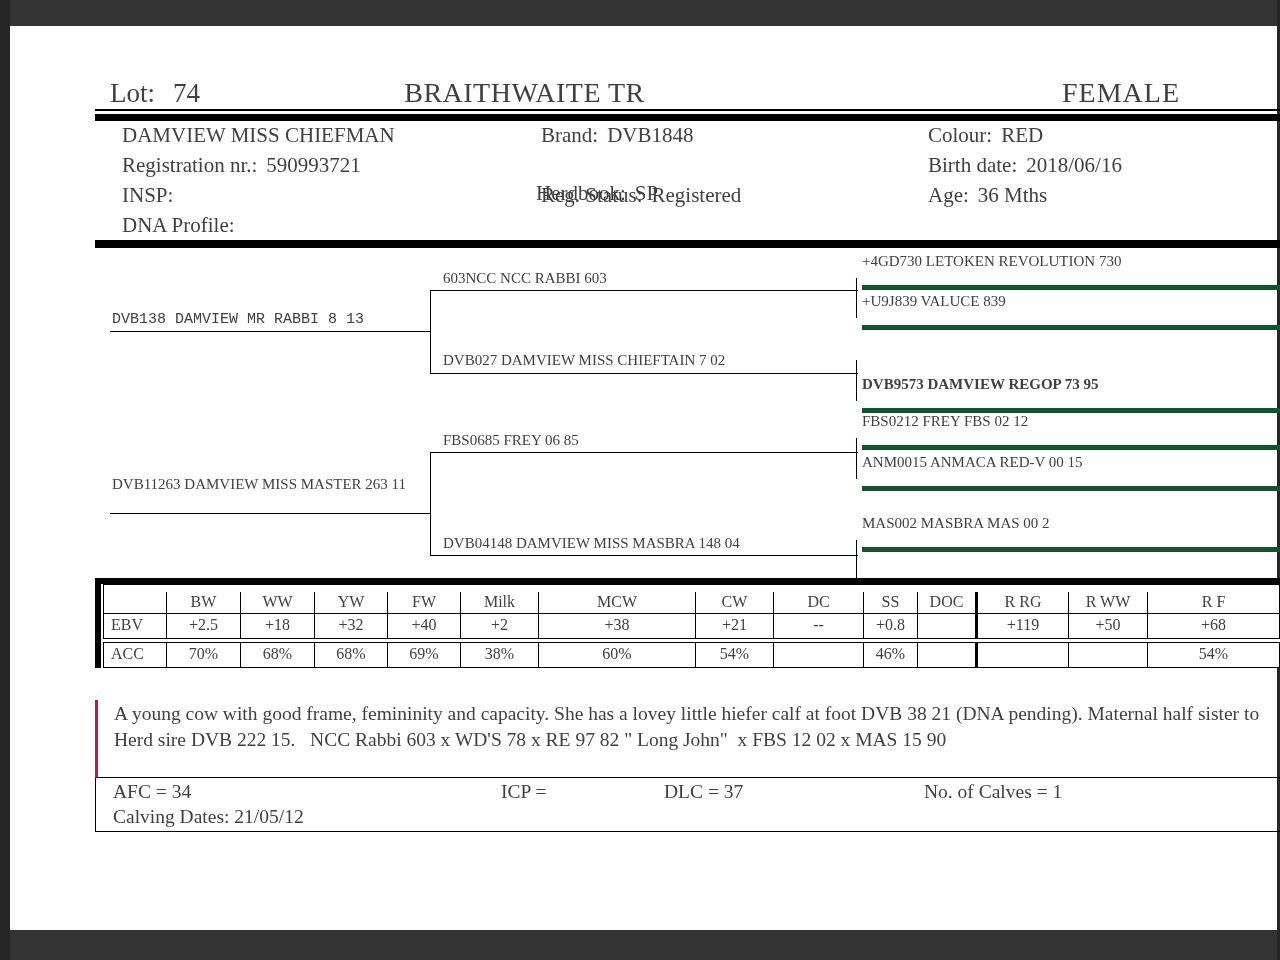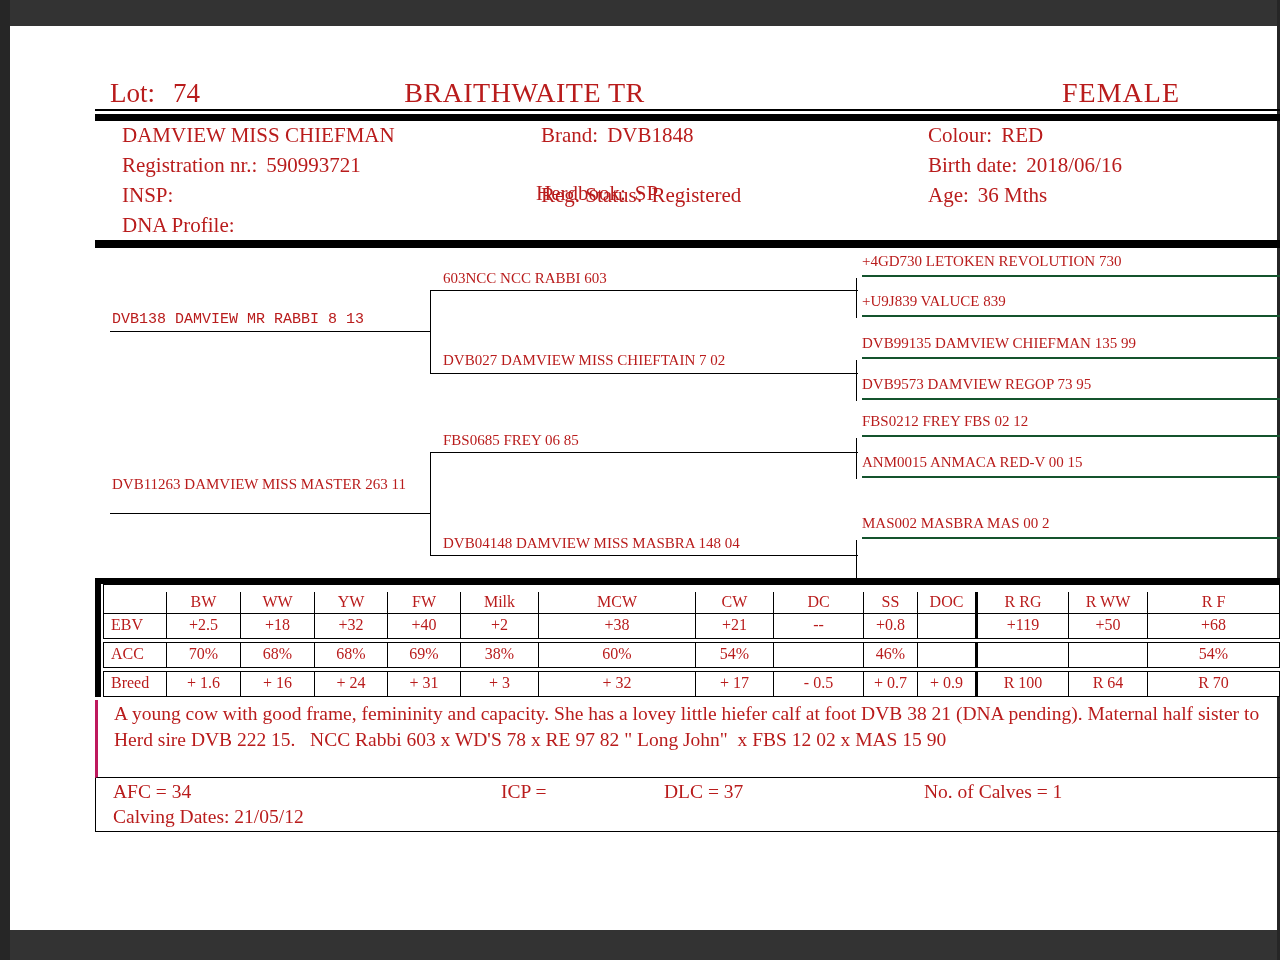--- a/index.html
+++ b/index.html
@@ -1,38 +1,38 @@
 <!DOCTYPE html>
 <html><head>
 <meta charset="utf-8">
 <style>
   html,body{margin:0;padding:0;background:#555;}
   .page{position:relative;width:1280px;height:960px;background:#ffffff;overflow:hidden;
-        font-family:"Liberation Serif","DejaVu Serif",serif;color:#b91c1c;}
+        font-family:"Liberation Serif","DejaVu Serif",serif;color:#404040;}
   .band{position:absolute;left:0;width:1280px;background:#333333;}
   .edge{position:absolute;top:0;height:960px;background:#262626;}
   .hline{position:absolute;background:#000;height:1px;}
   .vline{position:absolute;background:#000;width:1px;}
 
   
   .lot-row{position:absolute;top:78px;left:110px;font-size:27px;}
   .lot-num{margin-left:18px;}
   .doc-title{position:absolute;top:77px;left:0;width:1049px;text-align:center;font-size:28px;letter-spacing:.5px;}
   .sex{position:absolute;top:77px;right:100px;font-size:28px;letter-spacing:1px;}
 
   
   .info{position:absolute;font-size:21px;white-space:nowrap;}
   .info .val{margin-left:9px;}
 
   
   .ped{position:absolute;font-size:15px;white-space:nowrap;}
   .ped.wrap{white-space:normal;line-height:19px;}
   .pbox{position:absolute;border-left:1px solid #000;border-top:1px solid #000;border-bottom:1px solid #000;}
   .ggp{position:absolute;left:862px;width:418px;font-size:15px;white-space:nowrap;
-       border-bottom:2px solid #14532d;padding-bottom:5px;}
+       border-bottom:5px solid #14532d;padding-bottom:15px;}
 
   
   .ebv-table{position:absolute;left:95px;top:578px;width:1185px;border-top:6px solid #000;
              border-left:6px solid #000;padding-left:2px;background:#fff;box-sizing:border-box;}
   .ebv-row{display:grid;grid-template-columns:63px 74px 74px 73px 73px 78px 157px 78px 90px 54px 60px 91px 79px auto;
            border:1px solid #000;background:#fff;}
   .ebv-row.joined{margin-top:-1px;}
   .ebv-row.gap{margin-top:3px;}
   .ec{border-right:1px solid #000;text-align:center;font-size:16px;padding:2px 1px 4px;overflow:hidden;}
   .ec.rlabel{text-align:left;padding-left:7px;}
@@ -104,22 +104,21 @@
   <div class="pbox" style="left:430px;top:290px;width:427px;height:82px;"></div>
   <div class="ped" style="left:443px;top:270px;">603NCC NCC RABBI 603</div>
   <div class="ped" style="left:443px;top:352px;">DVB027 DAMVIEW MISS CHIEFTAIN 7 02</div>
 
   <div class="pbox" style="left:430px;top:452px;width:427px;height:102px;"></div>
   <div class="ped" style="left:443px;top:432px;">FBS0685 FREY 06 85</div>
   <div class="ped" style="left:443px;top:535px;">DVB04148 DAMVIEW MISS MASBRA 148 04</div>
 
   <div class="ggp" style="top:253px;">+4GD730 LETOKEN REVOLUTION 730</div>
   <div class="ggp" style="top:293px;">+U9J839 VALUCE 839</div>
-  <div class="ggp" style="top:335px;">DVB99135 DAMVIEW CHIEFMAN 135 99</div>
-  <div class="ggp" style="top:376px;">DVB9573 DAMVIEW REGOP 73 95</div>
+  <div class="ggp" style="top:376px;font-weight:bold;">DVB9573 DAMVIEW REGOP 73 95</div>
   <div class="ggp" style="top:413px;">FBS0212 FREY FBS 02 12</div>
   <div class="ggp" style="top:454px;">ANM0015 ANMACA RED-V 00 15</div>
   <div class="ggp" style="top:515px;">MAS002 MASBRA MAS 00 2</div>
 
   <div class="vline" style="left:856px;top:278px;height:40px;"></div>
   <div class="vline" style="left:856px;top:360px;height:41px;"></div>
   <div class="vline" style="left:856px;top:438px;height:41px;"></div>
   <div class="vline" style="left:856px;top:540px;height:38px;"></div>
 
   <div class="ebv-table">
@@ -164,36 +163,20 @@
       <div class="ec">38%</div>
       <div class="ec">60%</div>
       <div class="ec">54%</div>
       <div class="ec"></div>
       <div class="ec">46%</div>
       <div class="ec thick"></div>
       <div class="ec"></div>
       <div class="ec"></div>
       <div class="ec last">54%</div>
     </div>
-    <div class="ebv-row gap">
-      <div class="ec rlabel">Breed</div>
-      <div class="ec">+ 1.6</div>
-      <div class="ec">+ 16</div>
-      <div class="ec">+ 24</div>
-      <div class="ec">+ 31</div>
-      <div class="ec">+ 3</div>
-      <div class="ec">+ 32</div>
-      <div class="ec">+ 17</div>
-      <div class="ec">- 0.5</div>
-      <div class="ec">+ 0.7</div>
-      <div class="ec thick">+ 0.9</div>
-      <div class="ec">R 100</div>
-      <div class="ec">R 64</div>
-      <div class="ec last">R 70</div>
-    </div>
   </div>
 
   <div class="desc-box"><span>A young cow with good frame, femininity and capacity. She has a lovey little hiefer calf at foot DVB 38 21 (DNA pending).</span> <span>Maternal half sister to Herd sire DVB 222 15.   NCC Rabbi 603 x WD'S 78 x RE 97 82 " Long John"  x FBS 12 02 x MAS 15</span> <span>90</span></div>
 
   <div class="stats-box">
     <div class="stat" style="left:17px;top:3px;">AFC = 34</div>
     <div class="stat" style="left:405px;top:3px;">ICP =</div>
     <div class="stat" style="left:568px;top:3px;text-align:right;">DLC = 37</div>
     <div class="stat" style="left:828px;top:3px;">No. of Calves = 1</div>
     <div class="stat" style="left:17px;top:28px;">Calving Dates: 21/05/12</div>

